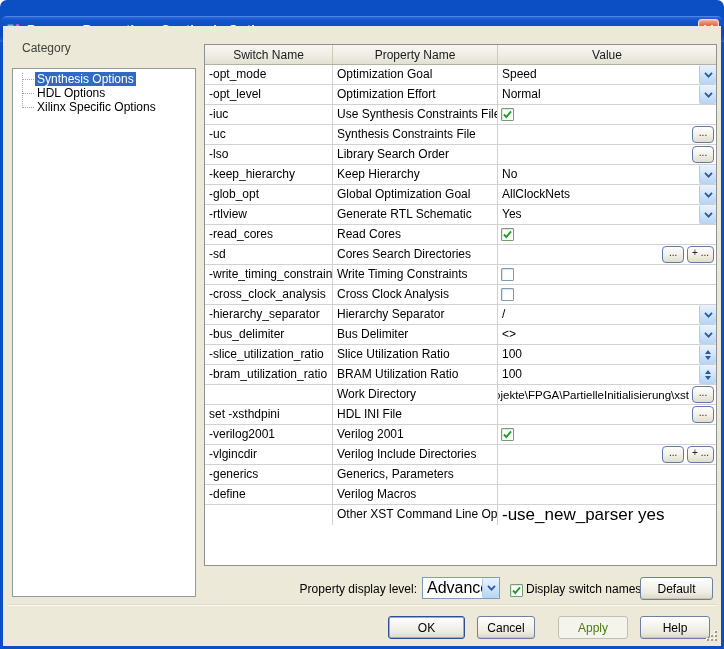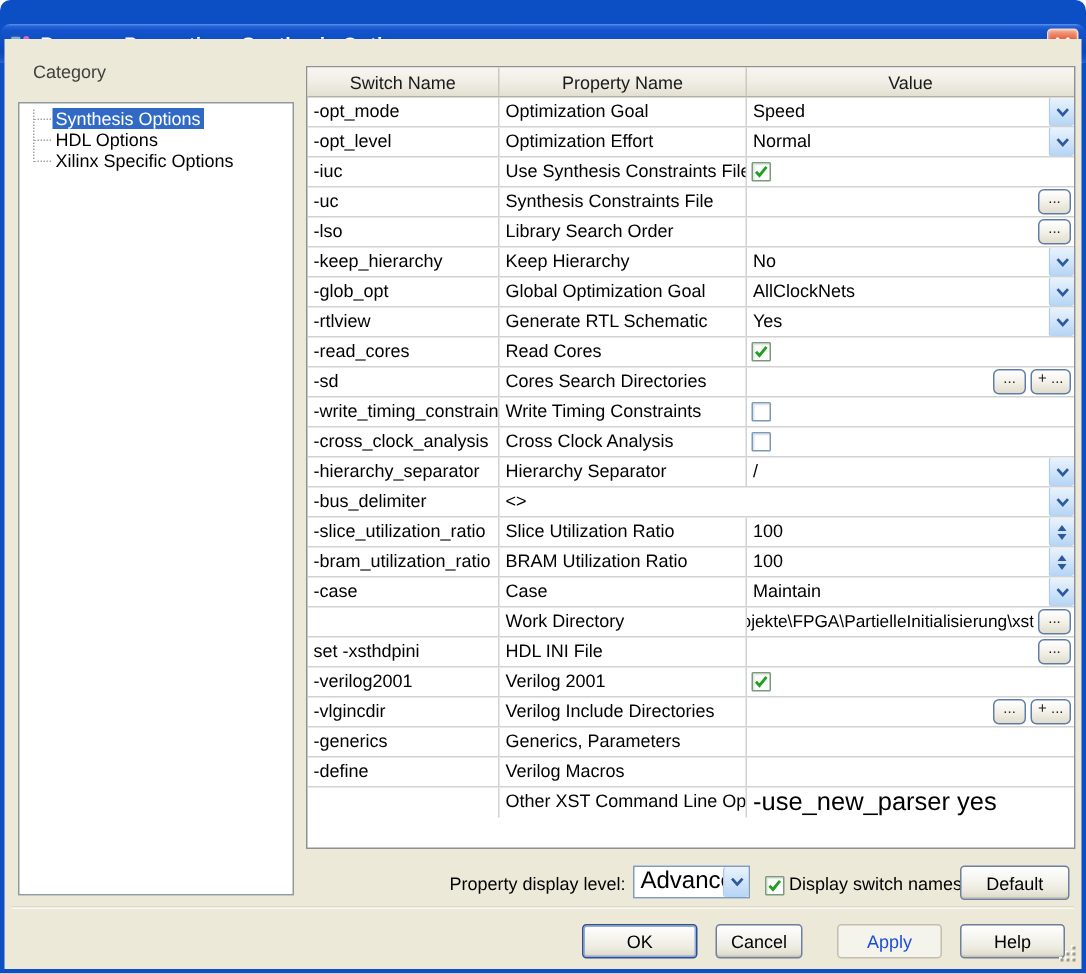--- a/index.html
+++ b/index.html
@@ -98,21 +98,21 @@
   .fcombo .ctext { line-height:20px; }
   .fcheck { position:absolute; left:504px; top:555px; }
   .dsn-label { position:absolute; left:523px; top:556px; font-size:12px; }
   .sep { position:absolute; left:5px; right:5px; top:578px; height:0;
     border-top:1px solid #DDDAC9; border-bottom:1px solid #FAF9F2; }
   .xpbtn { position:absolute; height:23px; font-family:"Liberation Sans",sans-serif; font-size:12px; color:#000;
     border:1px solid #6E80A0; border-radius:3px;
     background:linear-gradient(180deg,#FFFFFF 0%, #F5F4EE 40%, #EDEBE0 72%, #DBD8C8 100%);
     box-shadow:inset 0 -1px 0 #C9C5B2; }
   .xpbtn.default-focus { border-color:#2F4E94; box-shadow:inset 0 0 0 1px #93ACDC, inset 0 -1px 0 #C9C5B2; }
-  .xpbtn:disabled { background:#F4F3EC; border-color:#C2BFB0; color:#1d4ed8; box-shadow:none; }
+  .xpbtn:disabled { background:#F4F3EC; border-color:#C2BFB0; color:#4d7c0f; box-shadow:none; }
   .btn-default { left:637px; top:551px; width:73px; }
   .btn-ok     { left:385px; top:590px; width:77px; }
   .btn-cancel { left:474px; top:590px; width:58px; }
   .btn-apply  { left:555px; top:590px; width:70px; }
   .btn-help   { left:637px; top:590px; width:70px; }
   .grip { position:absolute; right:2px; bottom:2px; width:14px; height:14px; }
   .grip i { position:absolute; width:2px; height:2px; background:#9D9A8B; box-shadow:-1px -1px 0 #FDFCF6; }
   .grip i.g1 { right:2px; top:1px; } .grip i.g2 { right:6px; top:5px; } .grip i.g3 { right:2px; top:5px; }
   .grip i.g4 { right:10px; top:9px; } .grip i.g5 { right:6px; top:9px; } .grip i.g6 { right:2px; top:9px; }
 </style>
@@ -308,20 +308,21 @@
                 <span class="cbtn">
                   <svg width="9" height="6" viewBox="0 0 9 6">
                     <path d="M1 0.8 L4.5 4.6 L8 0.8" fill="none" stroke="#2C5AA0" stroke-width="1.8"></path>
                   </svg>
                 </span>
               </div>
             </div>
           </div>
           <div class="trow">
             <div class="cell c-switch w-switch">-bus_delimiter</div>
+            <div class="cell c-prop w-prop">Bus Delimiter</div>
             <div class="cell c-value w-value">
               <div class="combo">
                 <span class="ctext">&lt;&gt;</span>
                 <span class="cbtn">
                   <svg width="9" height="6" viewBox="0 0 9 6">
                     <path d="M1 0.8 L4.5 4.6 L8 0.8" fill="none" stroke="#2C5AA0" stroke-width="1.8"></path>
                   </svg>
                 </span>
               </div>
             </div>
@@ -341,34 +342,20 @@
           </div>
           <div class="trow">
             <div class="cell c-switch w-switch">-bram_utilization_ratio</div>
             <div class="cell c-prop w-prop">BRAM Utilization Ratio</div>
             <div class="cell c-value w-value">
               <div class="spin">
                 <span class="ctext">100</span>
                 <span class="spbtn">
                   <i class="tu"></i>
                   <i class="td"></i>
-                </span>
-              </div>
-            </div>
-          </div>
-          <div class="trow">
-            <div class="cell c-switch w-switch">-case</div>
-            <div class="cell c-prop w-prop">Case</div>
-            <div class="cell c-value w-value">
-              <div class="combo">
-                <span class="ctext">Maintain</span>
-                <span class="cbtn">
-                  <svg width="9" height="6" viewBox="0 0 9 6">
-                    <path d="M1 0.8 L4.5 4.6 L8 0.8" fill="none" stroke="#2C5AA0" stroke-width="1.8"></path>
-                  </svg>
                 </span>
               </div>
             </div>
           </div>
           <div class="trow">
             <div class="cell c-switch w-switch"></div>
             <div class="cell c-prop w-prop">Work Directory</div>
             <div class="cell c-value w-value">
               <div class="bwrap">
                 <span class="clip">rojekte\FPGA\PartielleInitialisierung\xst</span>

